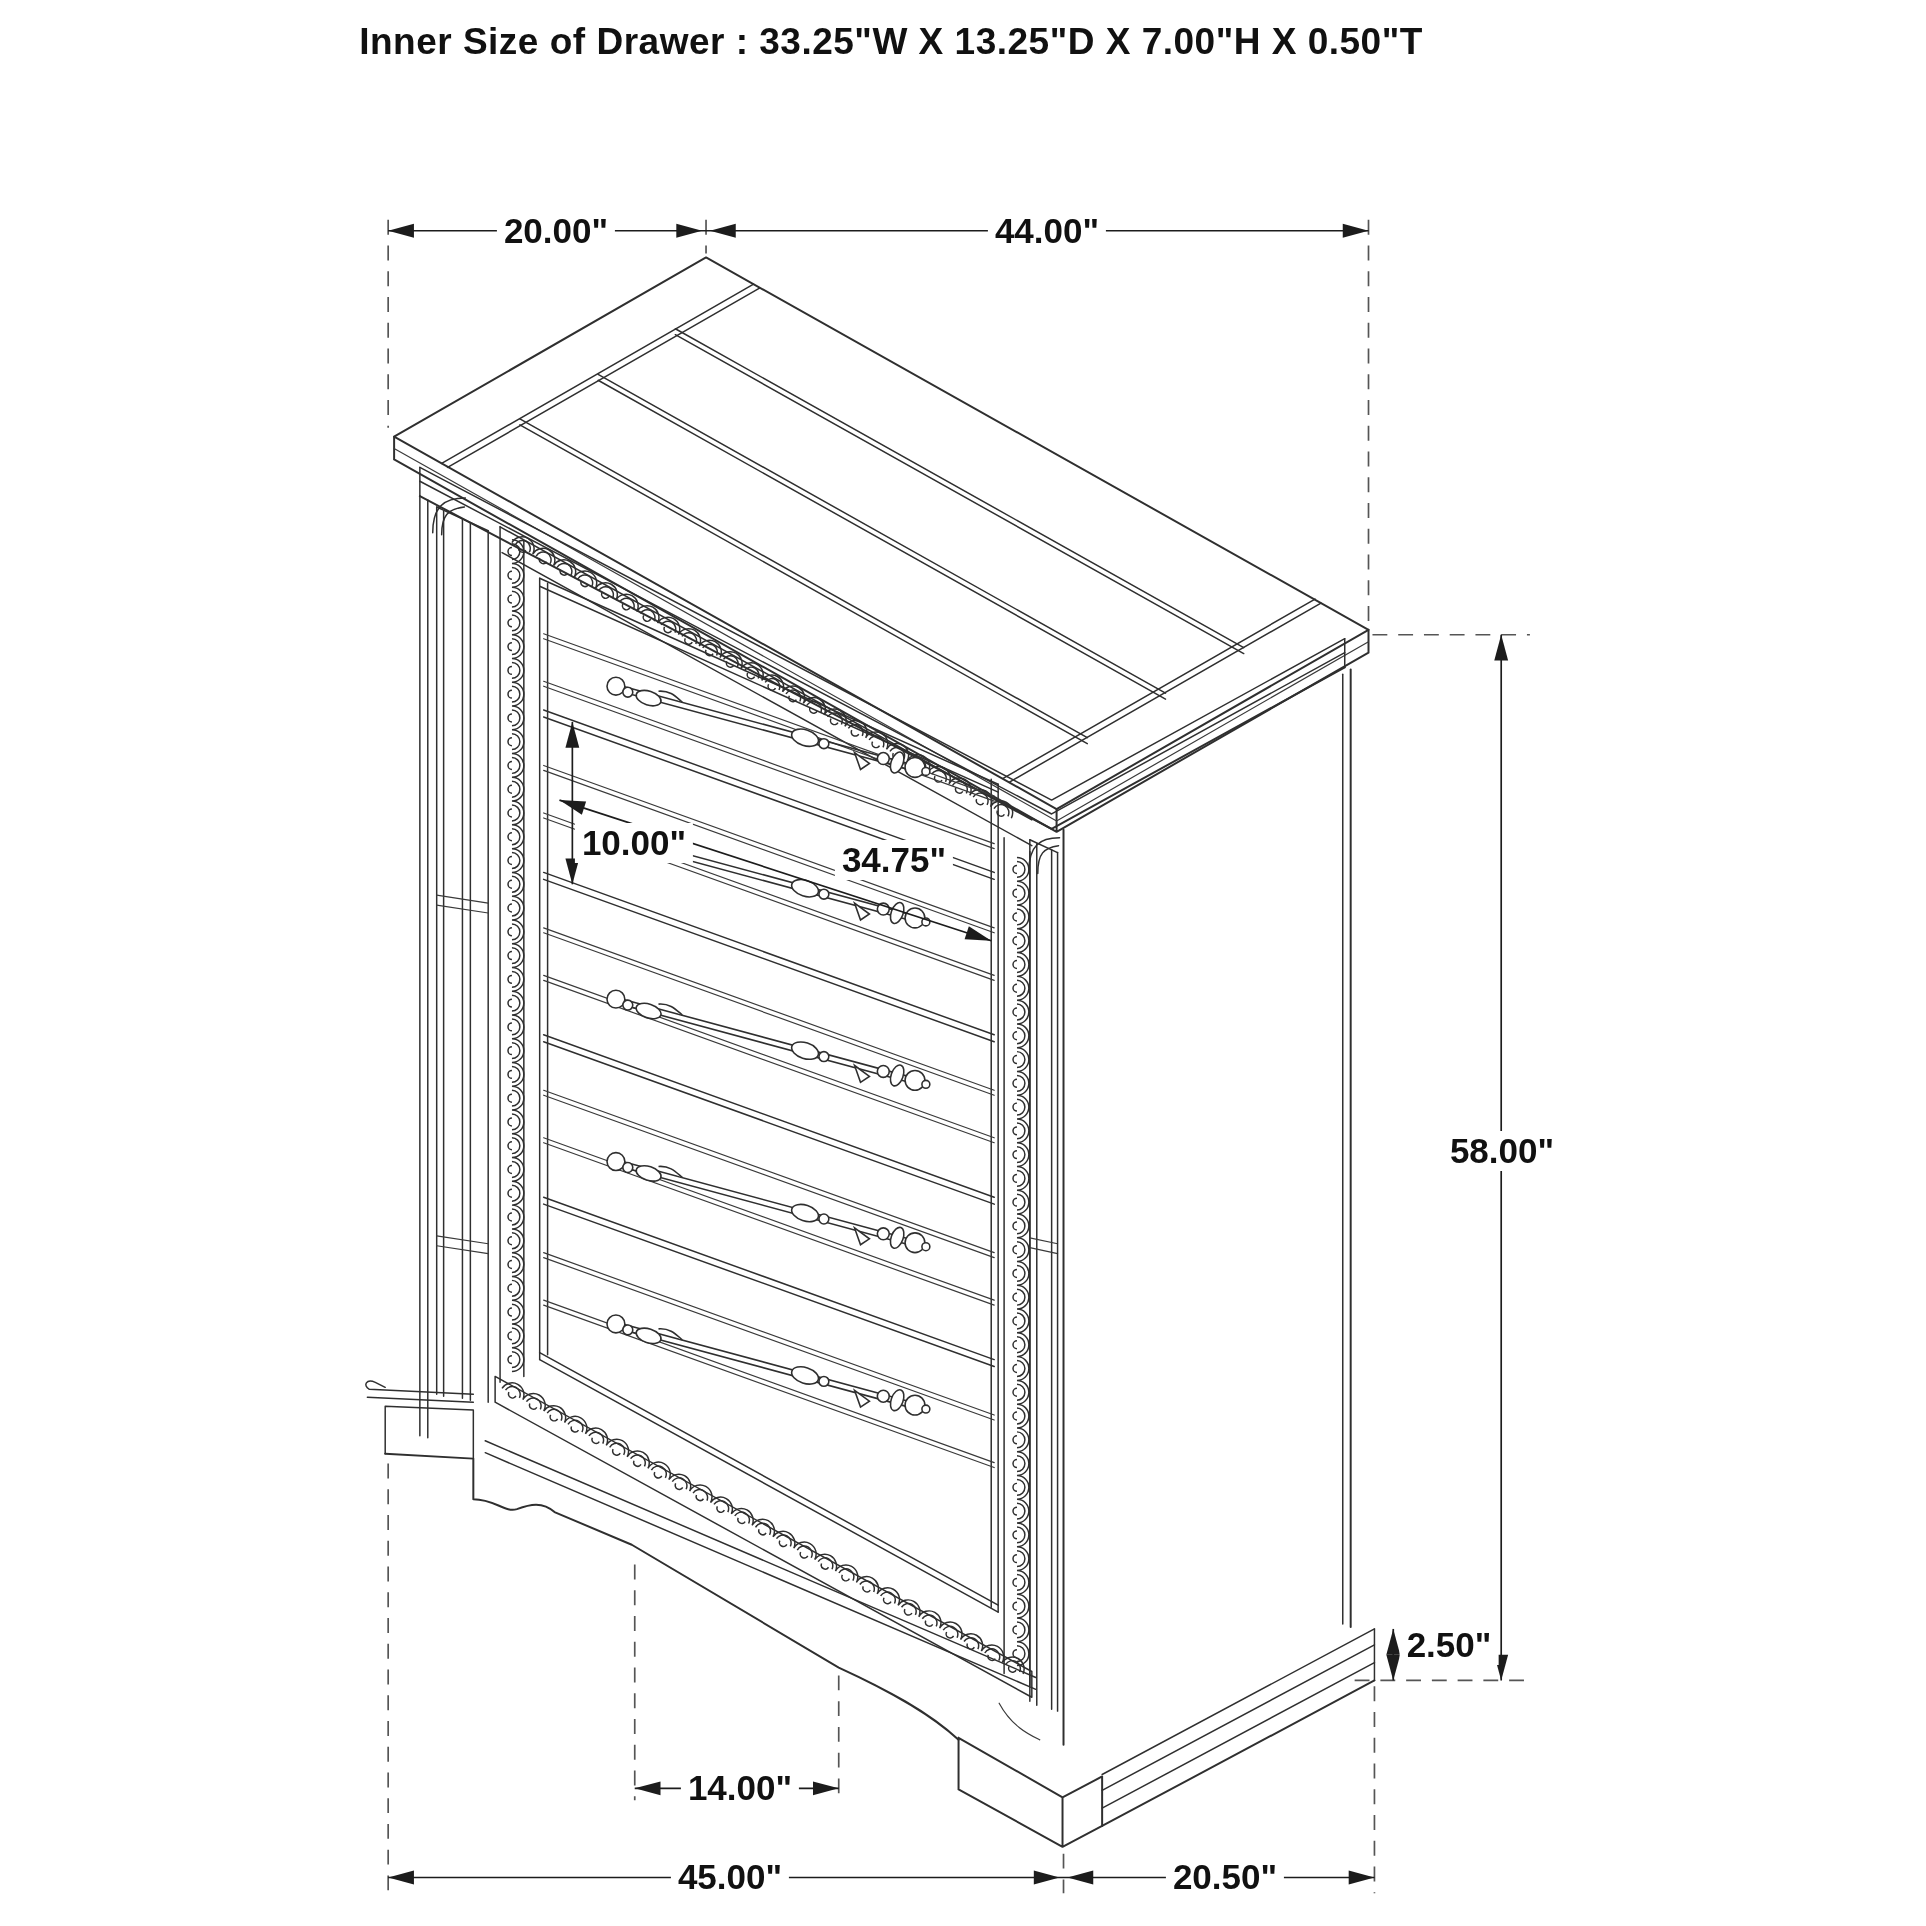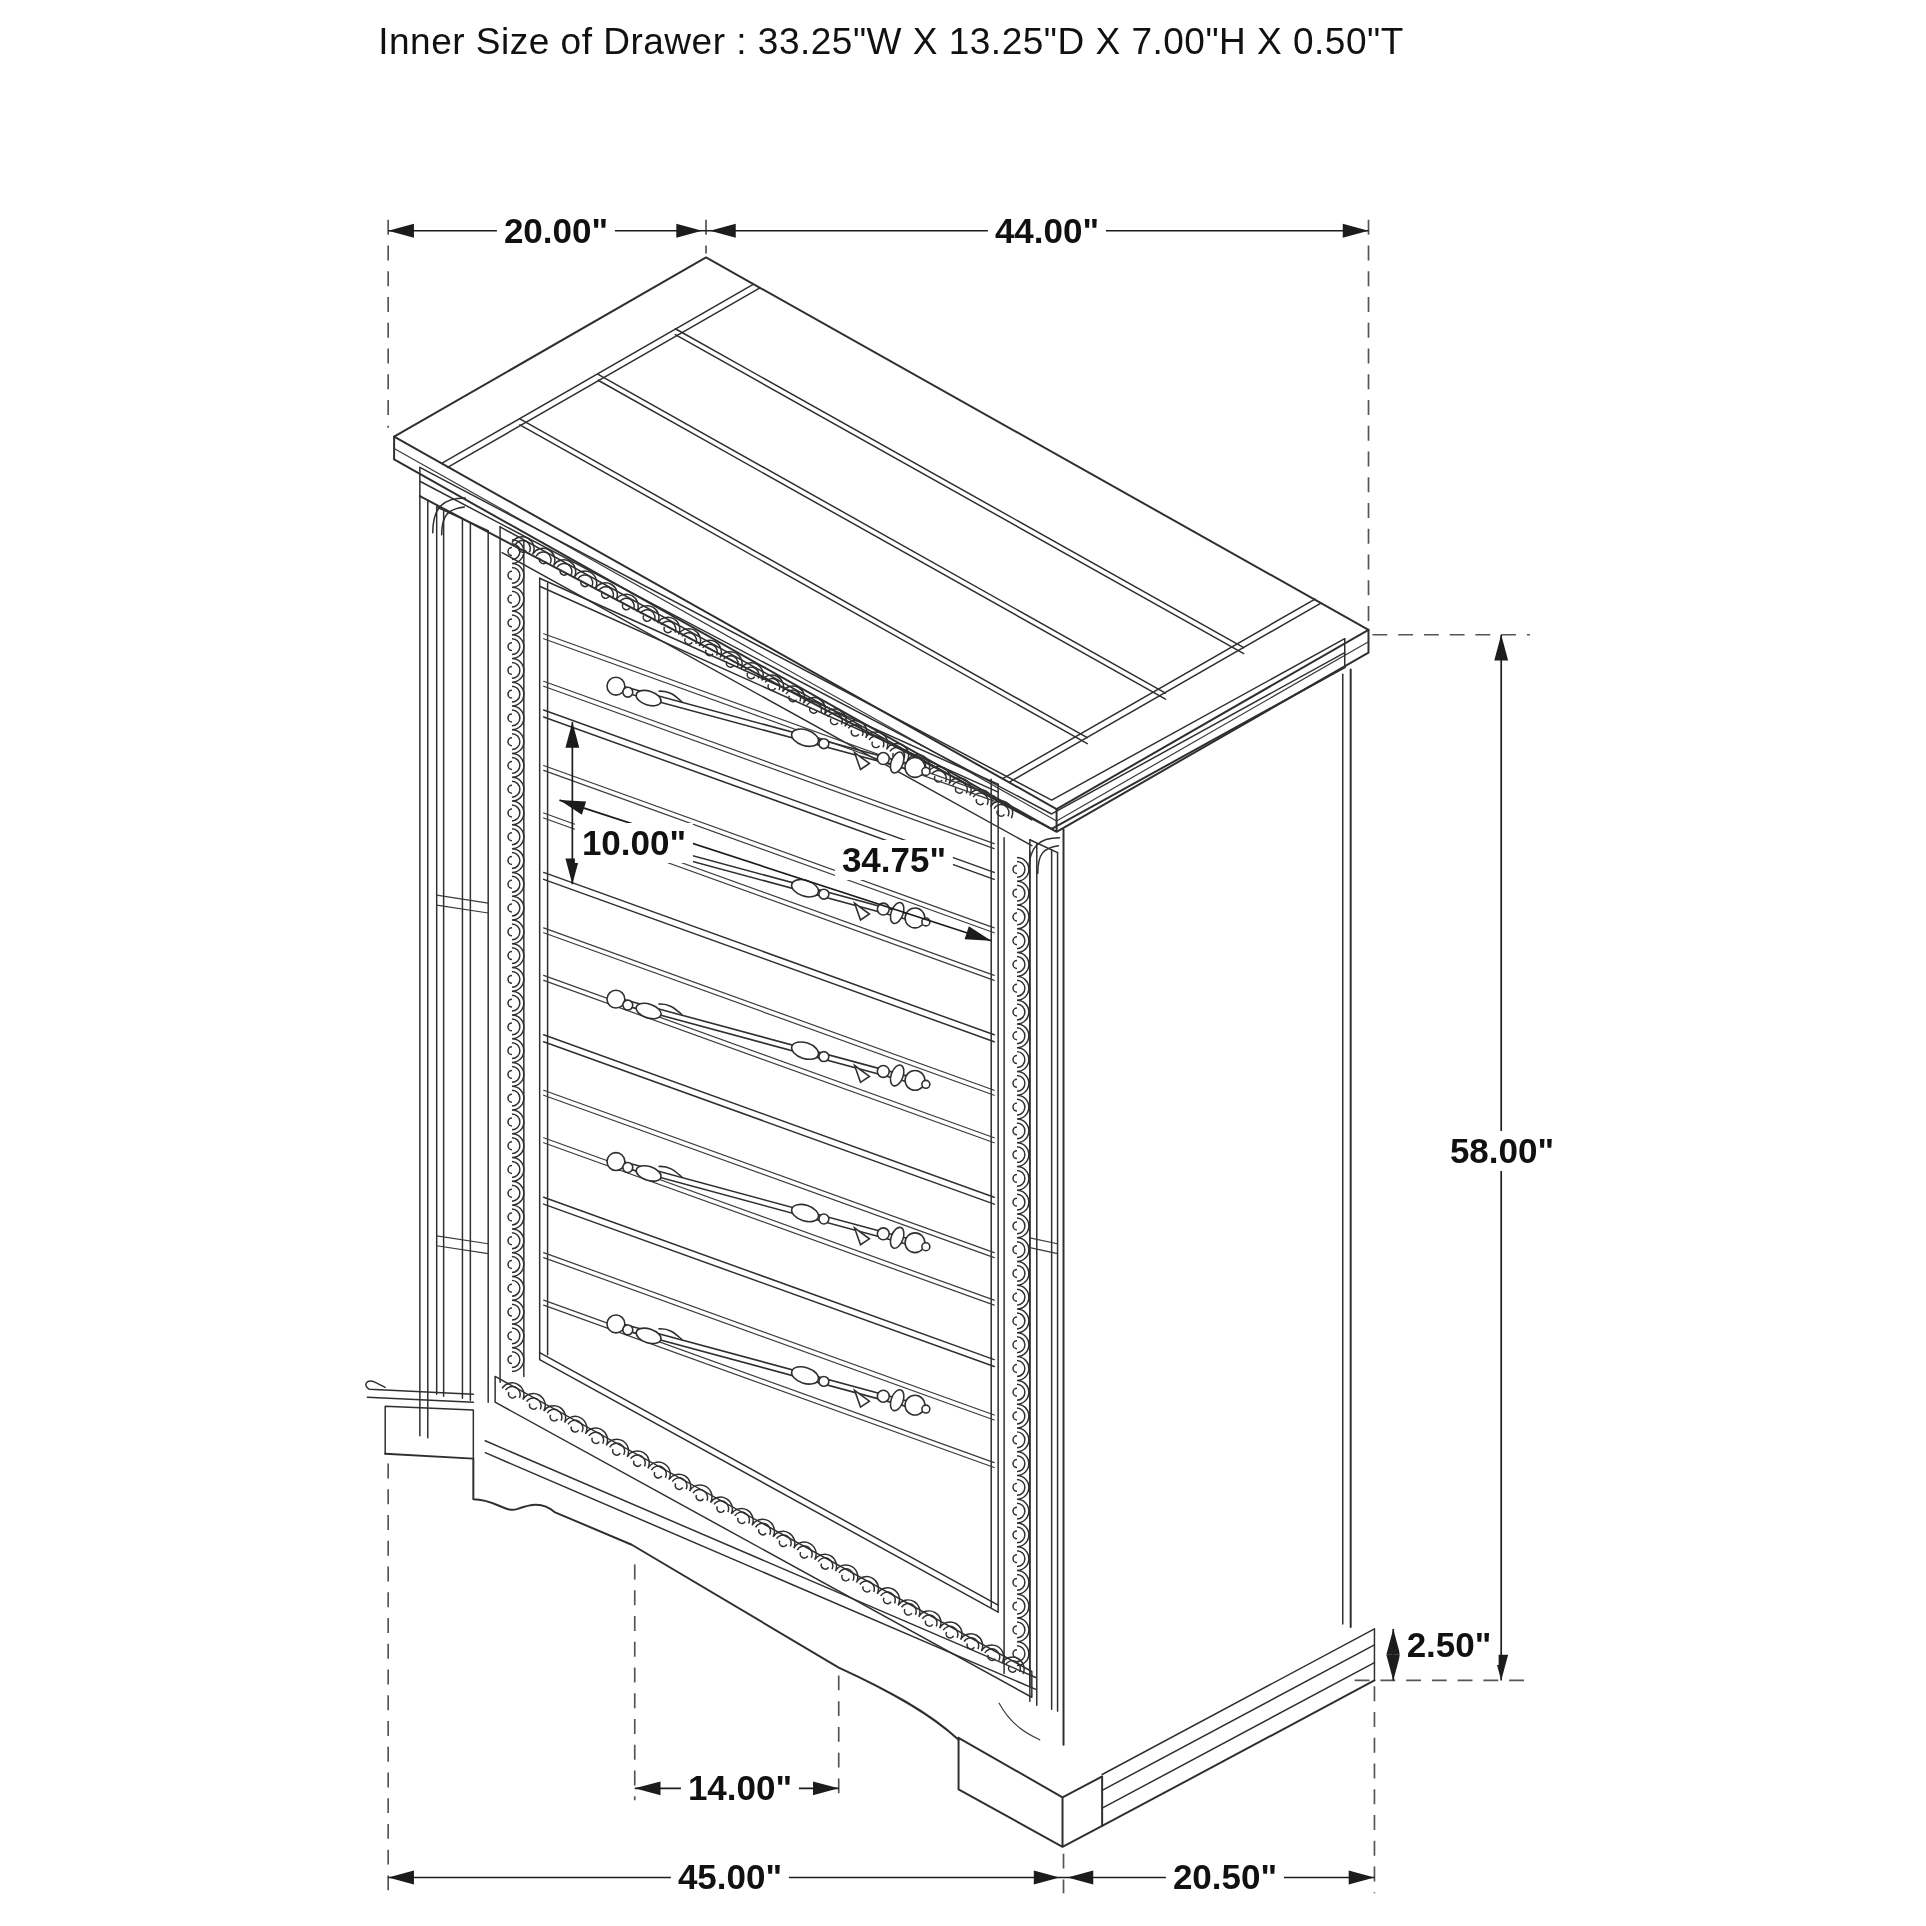--- a/index.html
+++ b/index.html
@@ -1,20 +1,20 @@
 <!DOCTYPE html>
 <html><head>
 <meta charset="utf-8">
 <style>
   html,body{margin:0;padding:0;background:#fff;}
   .canvas{position:relative;width:1927px;height:1927px;background:#ffffff;overflow:hidden;
           font-family:"Liberation Sans",sans-serif;}
   .canvas svg{position:absolute;left:0;top:0;}
   .page-title{position:absolute;left:891px;top:42px;transform:translate(-50%,-50%);
-          font-weight:normal;font-size:37px;color:#111;white-space:nowrap;letter-spacing:0.5px;}
+          font-weight:bold;font-size:37px;color:#111;white-space:nowrap;letter-spacing:0.5px;}
   .dim-label{position:absolute;transform:translate(-50%,-50%);font-weight:bold;font-size:35px;
           color:#111;background:#fff;padding:0 7px;white-space:nowrap;}
   .ln{stroke:#2f2f2f;fill:none;stroke-width:2;stroke-linecap:round;stroke-linejoin:round;}
   .md{stroke:#2f2f2f;fill:none;stroke-width:1.5;stroke-linecap:round;stroke-linejoin:round;}
   .thin{stroke:#3a3a3a;fill:none;stroke-width:1.2;stroke-linecap:round;stroke-linejoin:round;}
   .dash{stroke:#555;fill:none;stroke-width:1.7;stroke-dasharray:15 11;}
   .dim{stroke:#1c1c1c;fill:none;stroke-width:1.7;}
   .arr{fill:#1c1c1c;stroke:none;}
   .trim{stroke:#2f2f2f;fill:none;stroke-width:1.5;}
   .hnd{stroke:#2f2f2f;fill:#fff;stroke-width:1.6;}

